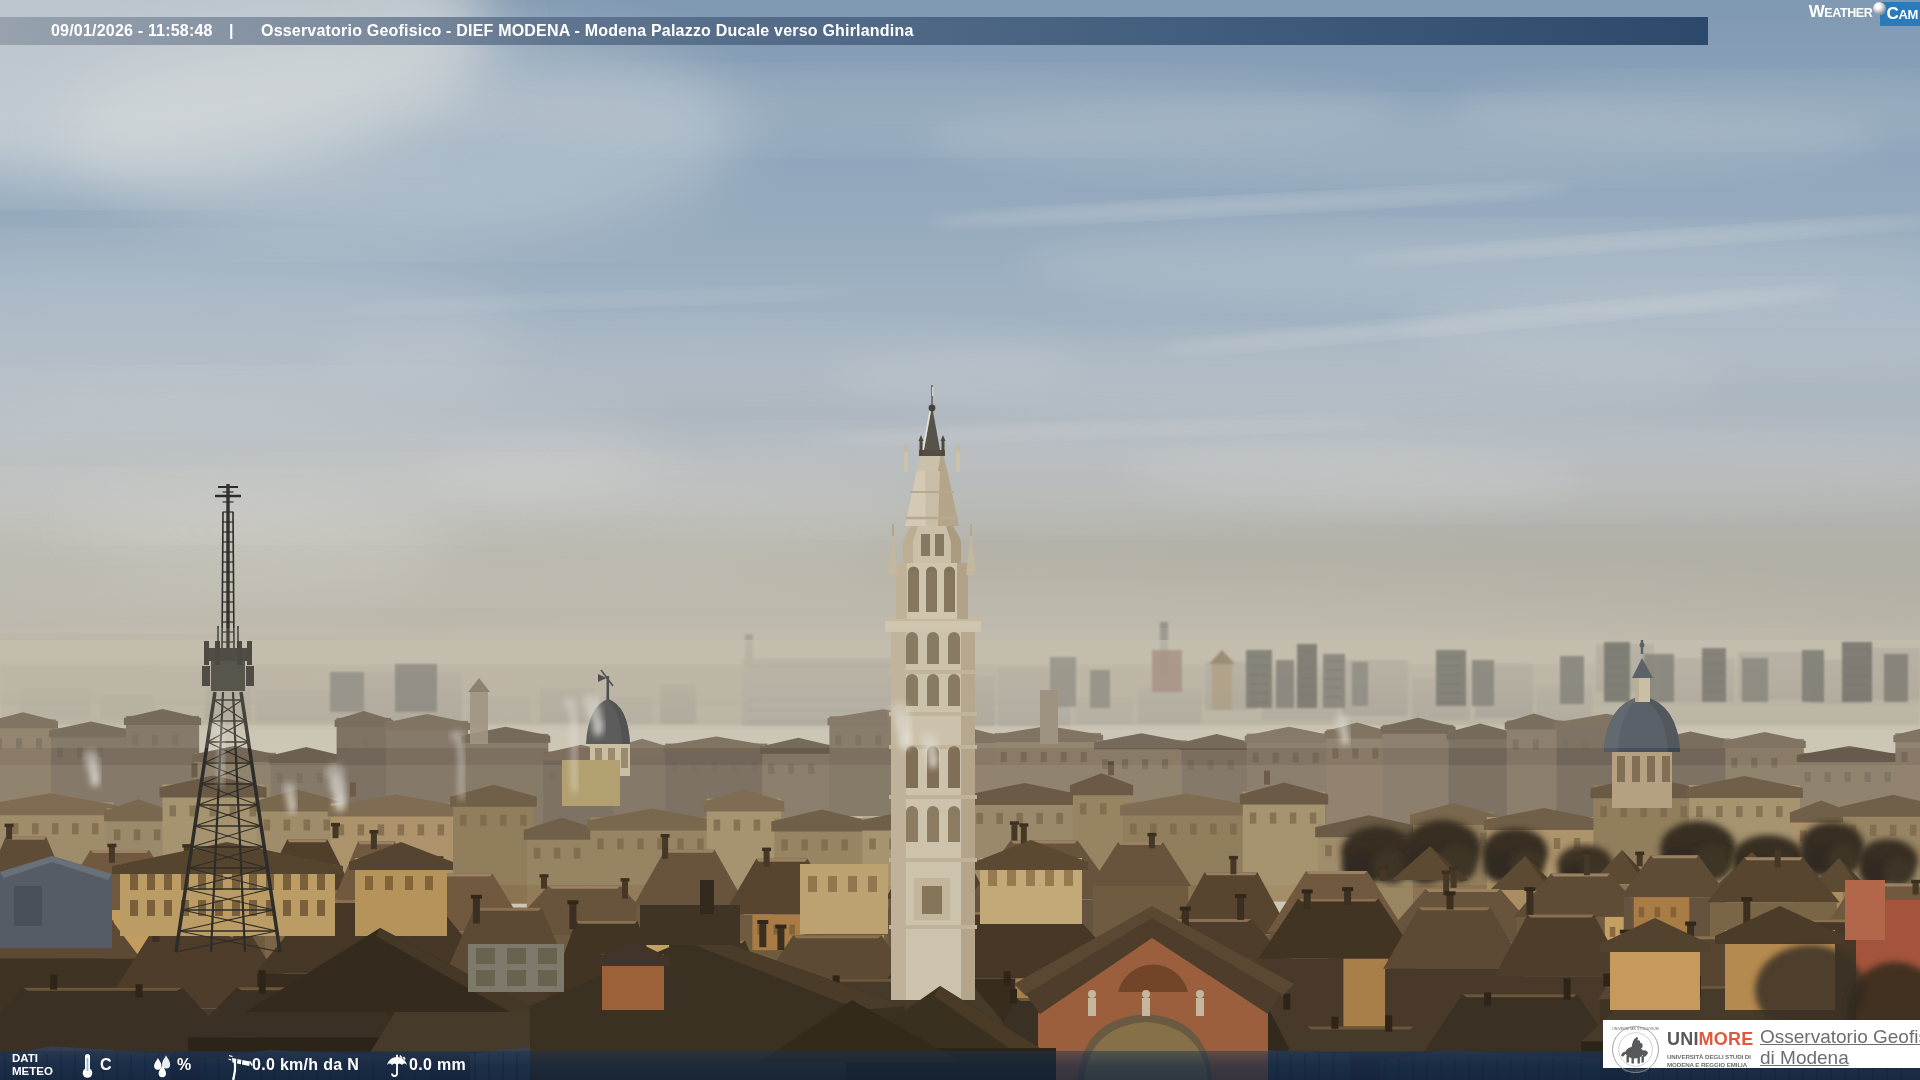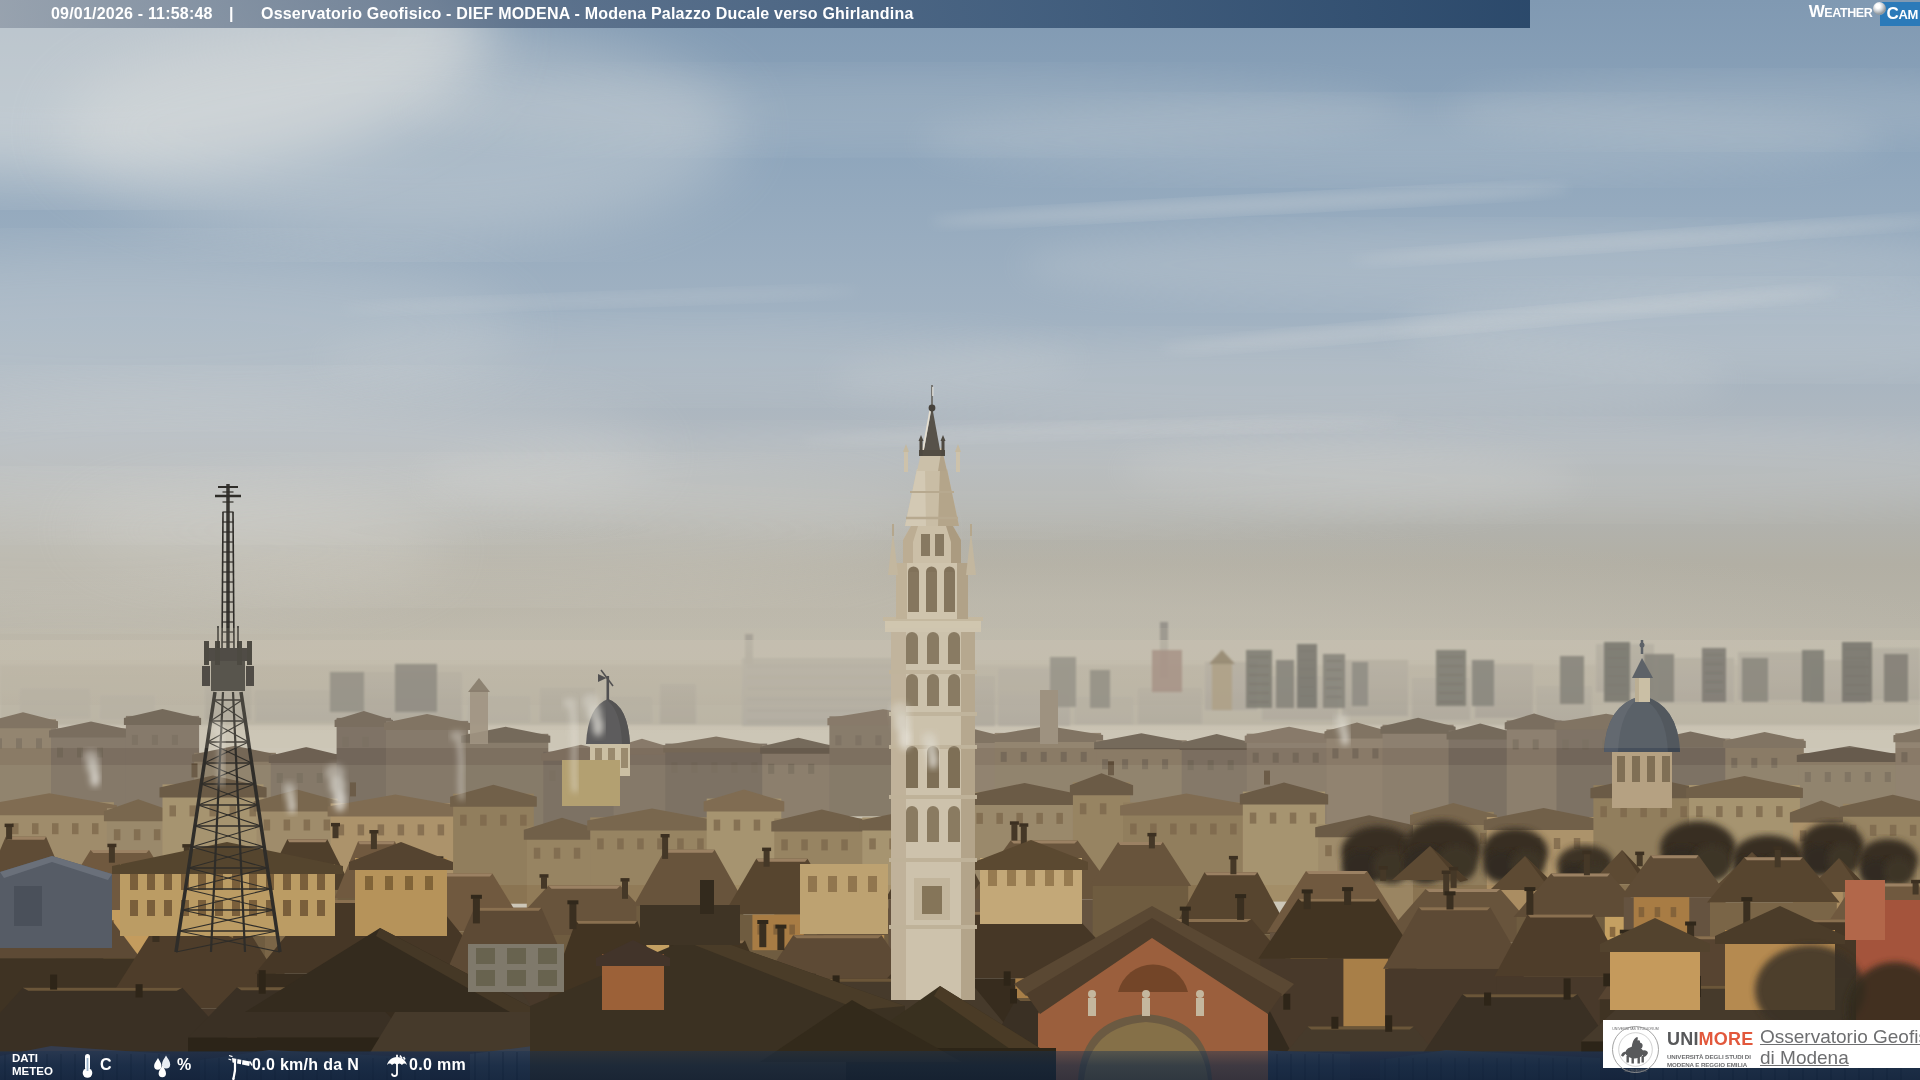--- a/index.html
+++ b/index.html
@@ -1,17 +1,17 @@
 <!DOCTYPE html>
 <html><head><meta charset="utf-8"><style>
 * { margin:0; padding:0; box-sizing:border-box; }
 html,body { width:1920px; height:1080px; overflow:hidden; background:#cdc7b8; }
 body { font-family:"Liberation Sans",sans-serif; position:relative; }
 #scene { position:absolute; left:0; top:0; }
-.topbar { position:absolute; left:0; top:0; width:1530px; height:28px;
+.topbar { position:absolute; left:0; top:17px; width:1708px; height:28px;
   background:linear-gradient(to right, rgba(132,143,158,0.65), rgba(84,105,132,0.80) 33%, rgba(62,90,122,0.90) 66%, rgba(40,70,104,0.96));
   color:#fff; font-weight:bold; font-size:16px; line-height:28px; letter-spacing:0.2px; }
 .topbar .t1 { position:absolute; left:51px; top:0; }
 .topbar .sep { position:absolute; left:229px; top:0; }
 .topbar .t2 { position:absolute; left:261px; top:0; }
 .wcam { position:absolute; right:0; top:2px; height:24px; display:flex; align-items:flex-start; }
 .wcam .w1 { color:#fff; font-weight:bold; font-size:17px; letter-spacing:-0.4px; }
 .wcam .w1 small { font-size:12.5px; }
 .wcam .lens { width:13px; height:13px; border-radius:50%; background:radial-gradient(circle at 38% 32%, #ffffff 18%, #d2d6da 40%, #8d9499 68%, #dfe2e5); position:relative; z-index:2; margin-left:1px; }
 .wcam .cam { background:#2b7ab9; color:#fff; font-weight:bold; font-size:17px; letter-spacing:-0.3px; padding:0 2px 0 6px; margin-left:-6px; height:24px; line-height:24px; }

